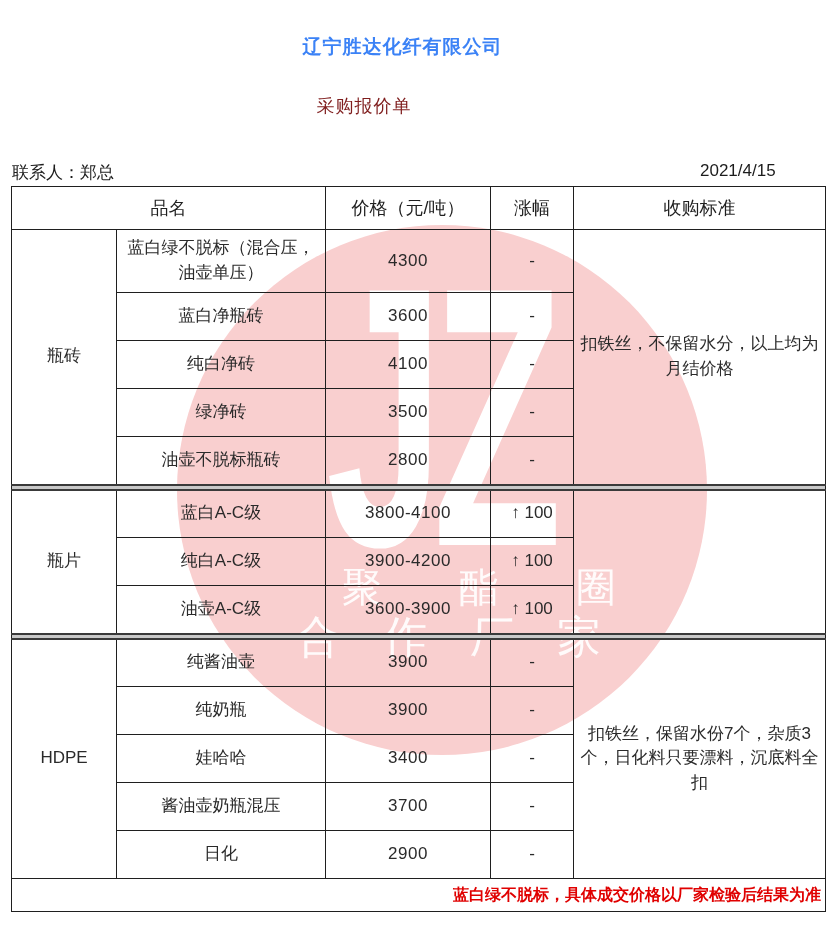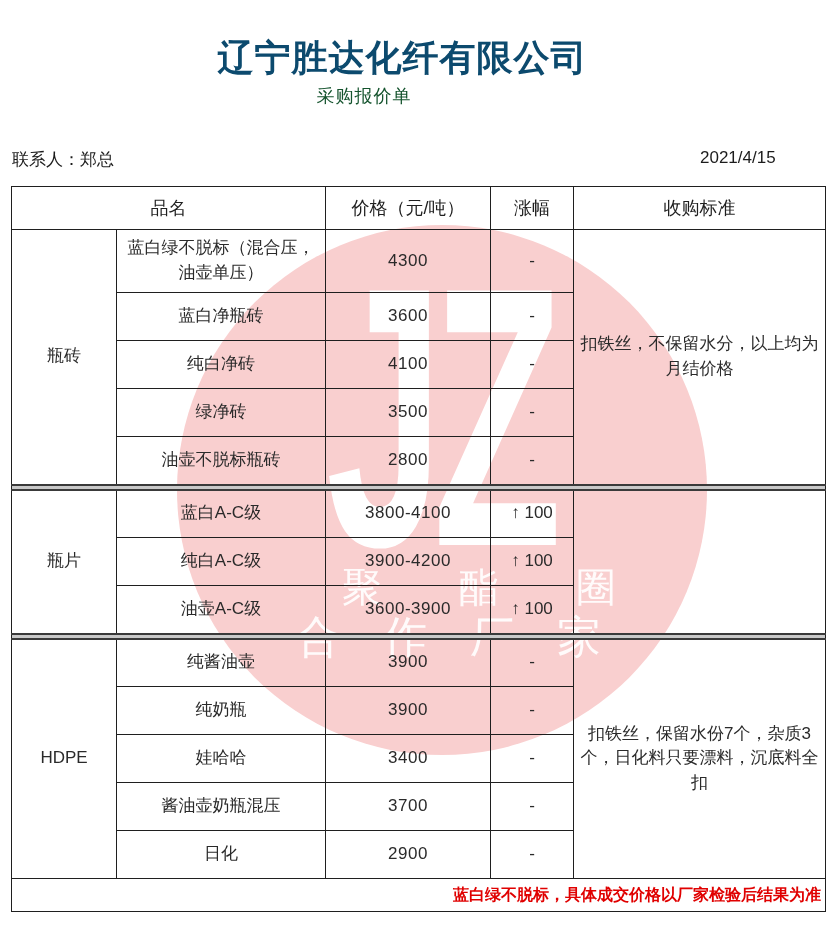--- a/index.html
+++ b/index.html
@@ -3,27 +3,27 @@
 <meta charset="utf-8">
 <style>
   html,body{margin:0;padding:0;}
   body{
     width:840px;height:936px;background:#ffffff;position:relative;overflow:hidden;
     font-family:"Liberation Sans","DejaVu Sans",sans-serif;color:#2a2a2a;
   }
   
   .company-title{
     position:absolute;top:34px;left:0;width:805px;text-align:center;
-    font-size:36px;font-weight:bold;color:#0c4a6e;letter-spacing:1px;
+    font-size:19px;font-weight:bold;color:#3b82f6;letter-spacing:1px;
   }
   .doc-subtitle{
-    position:absolute;top:84px;left:0;width:728px;text-align:center;
-    font-size:18px;color:#14532d;letter-spacing:1px;
+    position:absolute;top:94px;left:0;width:728px;text-align:center;
+    font-size:18px;color:#7f1d1d;letter-spacing:1px;
   }
-  .contact-row{position:absolute;top:148px;left:0;width:700px;height:26px;font-size:17px;color:#1c1c1c;}
+  .contact-row{position:absolute;top:161px;left:0;width:700px;height:26px;font-size:17px;color:#1c1c1c;}
   .contact-person{position:absolute;left:12px;top:0;}
   .contact-phone{position:absolute;left:355px;top:0;}
   .quote-date{position:absolute;left:700px;top:0;}
   
   .wm{position:absolute;inset:0;z-index:0;pointer-events:none;}
   .wm-circle{position:absolute;left:177px;top:225px;width:530px;height:530px;border-radius:50%;background:#f9cfcf;}
   .wm-jz{
     position:absolute;left:326px;top:232px;font-size:370px;line-height:1;font-weight:bold;
     color:#ffffff;letter-spacing:-18px;transform:scaleX(0.57);transform-origin:0 0;white-space:nowrap;
   }

